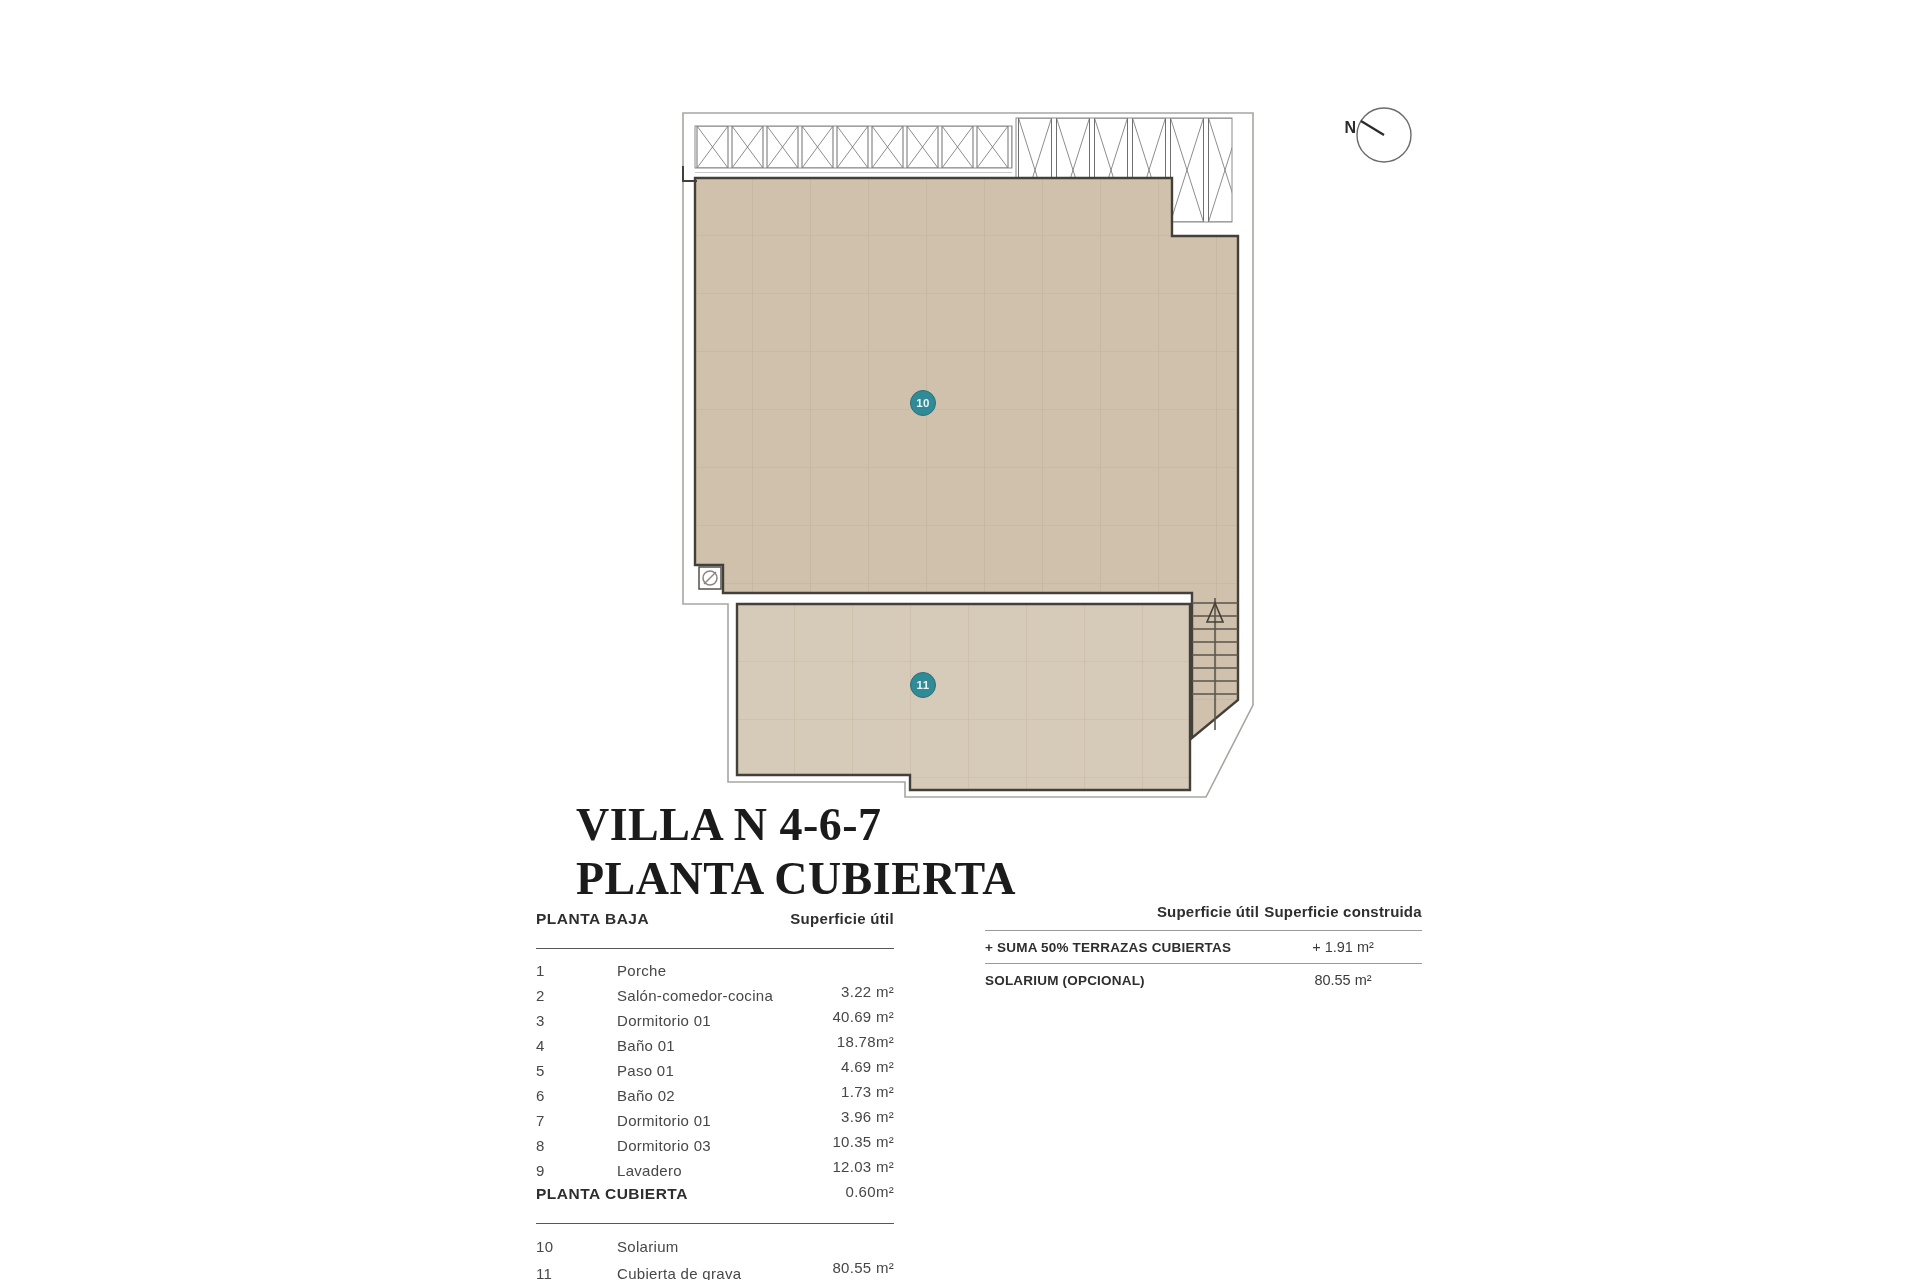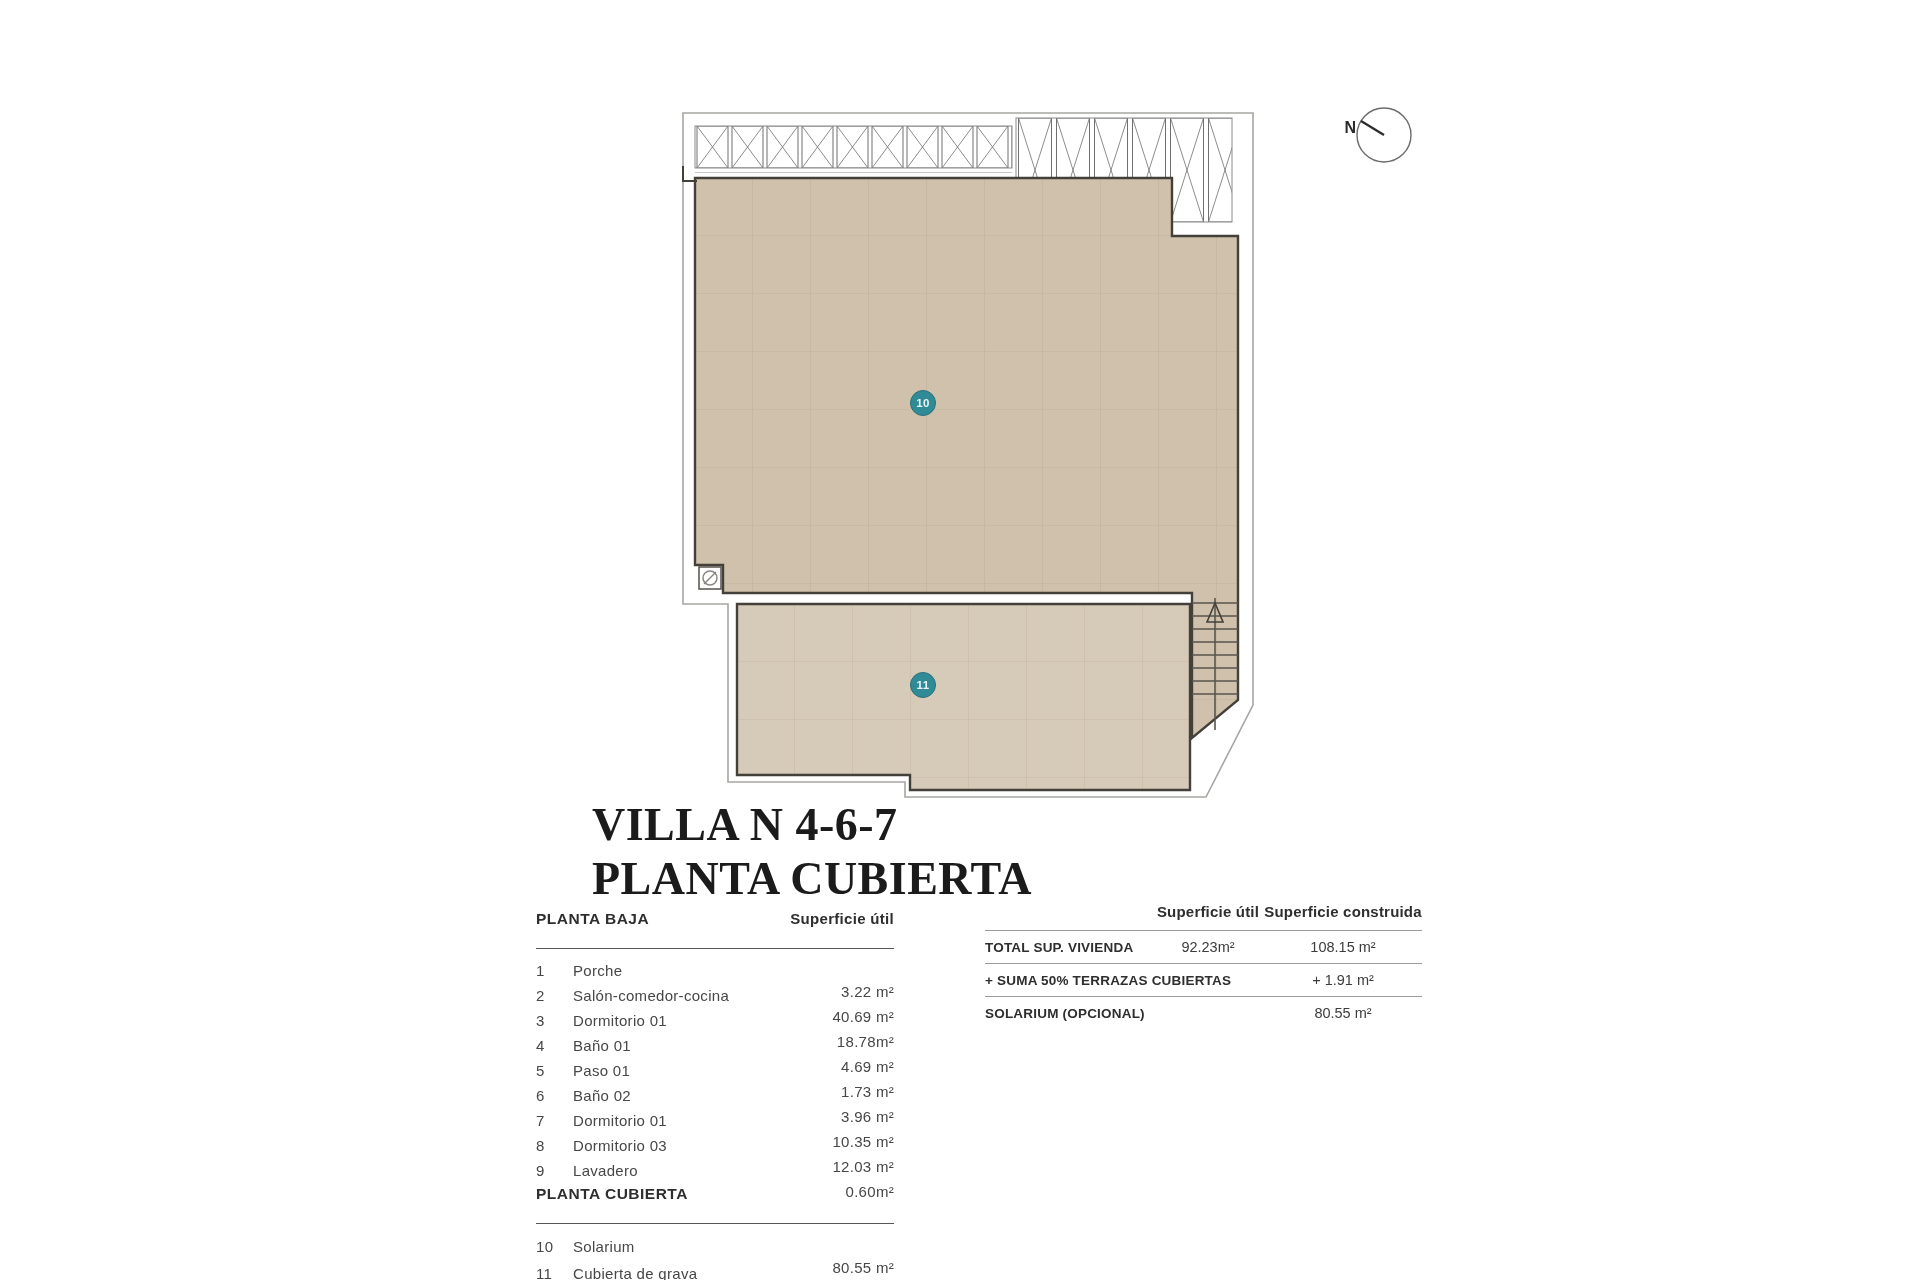--- a/index.html
+++ b/index.html
@@ -9,36 +9,36 @@
   #plan-svg{position:absolute;left:0;top:0;}
 
   
   .marker{position:absolute;width:24px;height:24px;border-radius:50%;
           background:#318b97;border:1px solid #25707b;color:#e8f6f7;
           display:flex;align-items:center;justify-content:center;
           font-size:11.5px;font-weight:bold;transform:translate(-50%,-50%);
           letter-spacing:.3px;}
 
   
-  .title{position:absolute;left:592px;top:798px;
+  .title{position:absolute;left:576px;top:798px;
          font-family:"Liberation Serif",serif;font-weight:bold;
          font-size:46px;line-height:1.18;color:#1b1b1b;letter-spacing:.5px;}
 
   
   .left-table{position:absolute;left:536px;top:910px;width:358px;color:#474747;}
   .lt-head{display:flex;justify-content:space-between;align-items:baseline;
            border-bottom:1.6px solid #575757;padding-bottom:20px;}
   .lt-head.second{margin-top:2px;}
   .lt-title{font-weight:bold;font-size:15.5px;letter-spacing:.5px;color:#2e2e2e;}
   .lt-colhead{font-weight:bold;font-size:15px;letter-spacing:.3px;color:#2e2e2e;}
   .lt-rows{padding-top:9px;}
   .lt-rows.second .lt-row{height:27px;}
   .lt-row{display:flex;height:25px;align-items:center;font-size:15px;letter-spacing:.3px;}
   .lt-row .c-num{width:37px;}
-  .lt-row .c-label{flex:1;}
+  .lt-row .c-label{flex:1;margin-left:44px;}
   .lt-row .c-value{text-align:right;white-space:nowrap;margin-top:41px;}
 
   
   .right-table{position:absolute;left:985px;top:903px;width:437px;color:#3c3c3c;}
   .rt-head{display:grid;grid-template-columns:minmax(0,1fr) 112px 158px;
            align-items:end;padding-bottom:10px;border-bottom:1.5px solid #9b9b9b;}
   .rt-col{font-weight:bold;font-size:15px;text-align:center;color:#2e2e2e;letter-spacing:.2px;}
   .rt-row{display:grid;grid-template-columns:minmax(0,1fr) 112px 158px;
           align-items:center;height:32px;}
   .rt-row.divided{border-bottom:1.5px solid #9b9b9b;}
@@ -194,25 +194,20 @@
 </div>
 
 <div class="right-table">
   <div class="rt-head">
     <span></span>
     <span class="rt-col">Superficie útil</span>
     <span class="rt-col">Superficie construida</span>
   </div>
   <div>
       <div class="rt-row divided">
-        <span class="c-label">TOTAL SUP. VIVIENDA</span>
-        <span class="c-util">92.23m²</span>
-        <span class="c-construida">108.15 m²</span>
-      </div>
-      <div class="rt-row divided">
         <span class="c-label">+ SUMA 50% TERRAZAS CUBIERTAS</span>
         <span class="c-util"></span>
         <span class="c-construida">+ 1.91 m²</span>
       </div>
       <div class="rt-row">
         <span class="c-label">SOLARIUM (OPCIONAL)</span>
         <span class="c-util"></span>
         <span class="c-construida">80.55 m²</span>
       </div>
     </div>

